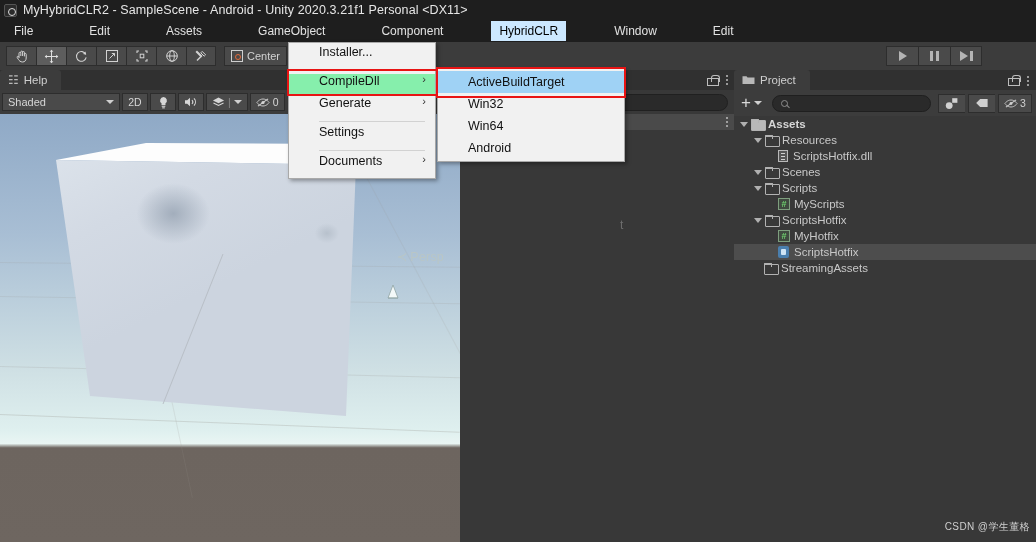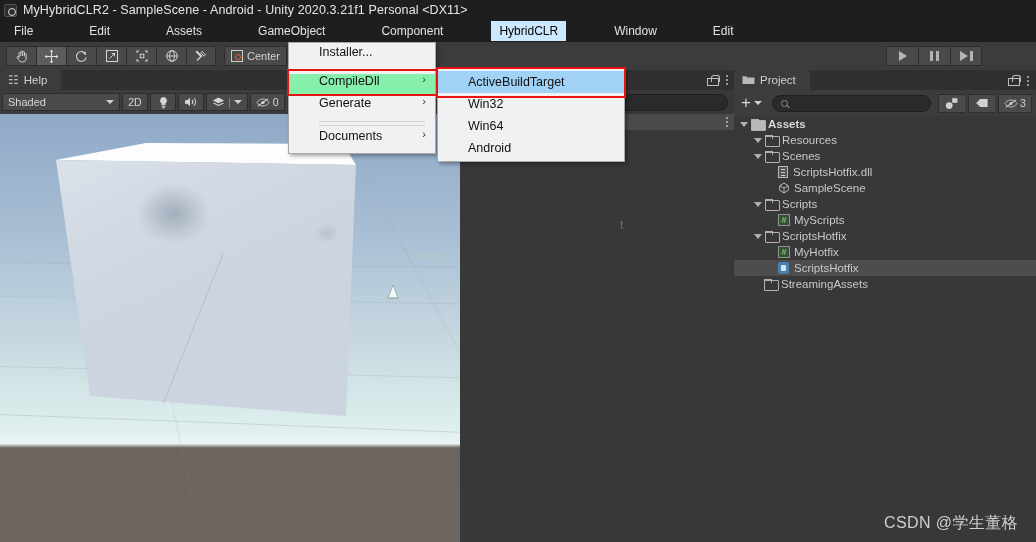--- a/index.html
+++ b/index.html
@@ -182,21 +182,21 @@
     position:absolute; left:437px; top:68px; width:188px; background:#f1f1f1;
     border:1px solid #a9a9a9; box-shadow:2px 2px 4px rgba(0,0,0,.35); z-index:41;
     padding:2px 0;
   }
   .srow { height:22px; display:flex; align-items:center; padding:0 8px 0 30px; color:#111; font-size:12.5px; cursor:pointer; }
   .srow.hl { background:#9fd2f5; }
 
   .redbox { position:absolute; border:2px solid #e81414; z-index:60; pointer-events:none; }
 
   #watermark {
-    position:absolute; right:18px; bottom:8px; color:#cfcfcf; font-size:16px;
+    position:absolute; right:6px; bottom:8px; color:#cfcfcf; font-size:10px;
     letter-spacing:.4px; z-index:30;
   }
 </style>
 </head>
 <body>
 
 <div id="titlebar">
   <div id="app-icon"></div>
   <div id="title-text">MyHybridCLR2 - SampleScene - Android - Unity 2020.3.21f1 Personal &lt;DX11&gt;</div>
 </div>
@@ -449,39 +449,30 @@
         <span class="folder filled"></span>
         <span class="tree-lbl bold">Assets</span>
       </div>
       <div class="tree-row">
         <span style="width:20px;flex:none"></span>
         <span class="arrow-d"></span>
         <span class="folder"></span>
         <span class="tree-lbl">Resources</span>
       </div>
       <div class="tree-row">
+        <span style="width:34px;flex:none"></span>
+        <span class="arrow-none"></span>
+        <span class="dll-ico"></span>
+        <span class="tree-lbl">ScriptsHotfix.dll</span>
+      </div>
+      <div class="tree-row">
         <span style="width:20px;flex:none"></span>
         <span class="arrow-d"></span>
         <span class="folder"></span>
         <span class="tree-lbl">Scenes</span>
-      </div>
-      <div class="tree-row">
-        <span style="width:34px;flex:none"></span>
-        <span class="arrow-none"></span>
-        <span class="dll-ico"></span>
-        <span class="tree-lbl">ScriptsHotfix.dll</span>
-      </div>
-      <div class="tree-row">
-        <span style="width:34px;flex:none"></span>
-        <span class="arrow-none"></span>
-        <svg class="unity-ico" viewBox="0 0 14 14">
-          <path d="M7 1.3l5 3v5.4l-5 3-5-3V4.3z" fill="none" stroke="#c9c9c9" stroke-width="1"></path>
-          <path d="M2.2 4.4L7 7.1l4.8-2.7M7 7.1v6.1" fill="none" stroke="#c9c9c9" stroke-width="1"></path>
-        </svg>
-        <span class="tree-lbl">SampleScene</span>
       </div>
       <div class="tree-row">
         <span style="width:20px;flex:none"></span>
         <span class="arrow-d"></span>
         <span class="folder"></span>
         <span class="tree-lbl">Scripts</span>
       </div>
       <div class="tree-row">
         <span style="width:34px;flex:none"></span>
         <span class="arrow-none"></span>
@@ -522,20 +513,23 @@
   <div class="msep"></div>
   <div class="mrow hl">
     <span>CompileDll</span>
     <span class="sub-arrow">›</span>
   </div>
   <div class="mrow">
     <span>Generate</span>
     <span class="sub-arrow">›</span>
   </div>
   <div class="msep"></div>
+  <div class="mrow">
+    <span>Settings</span>
+  </div>
   <div class="msep"></div>
   <div class="mrow">
     <span>Documents</span>
     <span class="sub-arrow">›</span>
   </div>
 </div>
 
 <div id="menu-sub">
   <div class="srow hl">
     <span>ActiveBuildTarget</span>

